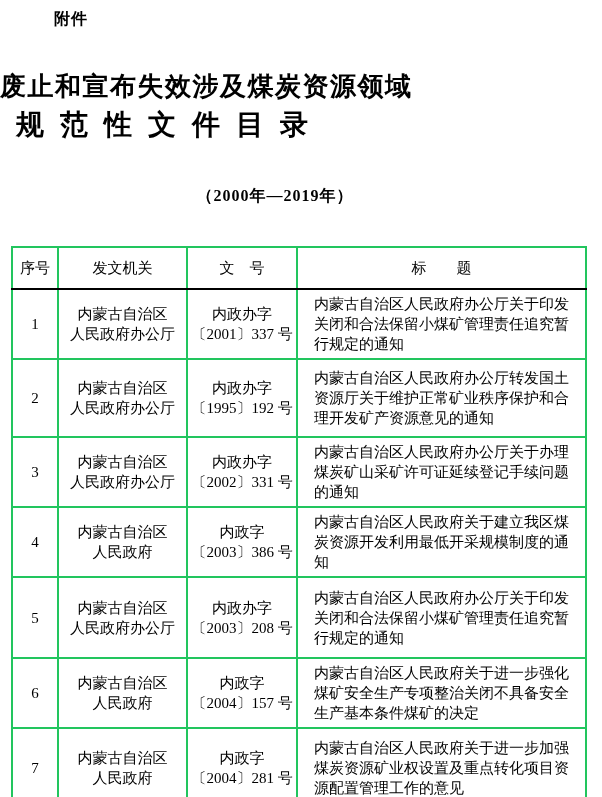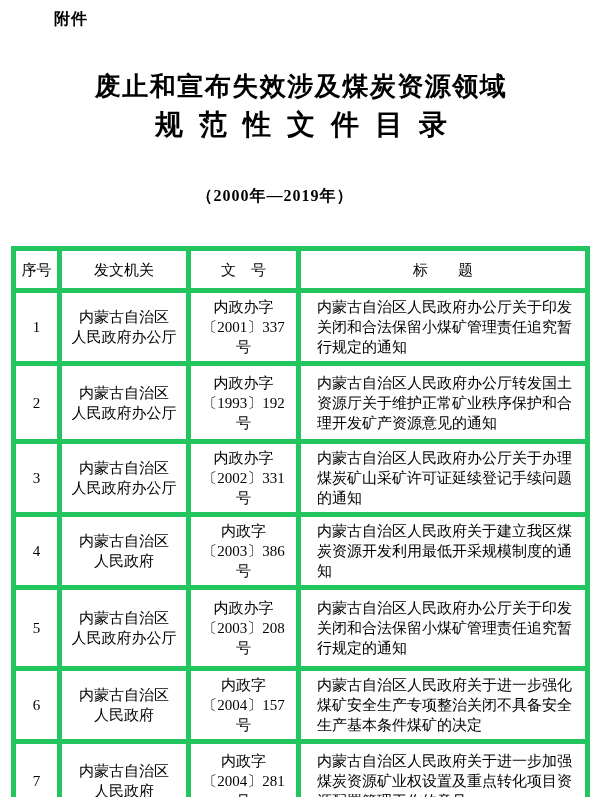--- a/index.html
+++ b/index.html
@@ -13,21 +13,21 @@
   .page { position: relative; width: 602px; height: 797px; }
 
   .attachment {
     position: absolute; top: 9px; left: 34px;
     font-family: "Liberation Sans", "DejaVu Sans", sans-serif;
     font-weight: bold; font-size: 16px; letter-spacing: 1px; margin-left: 20px;
   }
 
   .title-block {
     position: absolute; top: 68px; left: 0; width: 602px;
-    text-align: center; font-weight: bold;
+    font-weight: bold;
   }
   .title-line1 {
     display: block; font-size: 26px; letter-spacing: 1.5px; line-height: 38px;
   }
   .title-line2 {
     display: block; font-size: 28px; letter-spacing: 16px; line-height: 38px;
     text-indent: 16px; 
   }
 
   .subtitle {
@@ -41,21 +41,21 @@
     border-collapse: collapse;
     table-layout: fixed;
     font-size: 15px;
   }
   .doc-table col.c1 { width: 46px; }
   .doc-table col.c2 { width: 129px; }
   .doc-table col.c3 { width: 110px; }
   .doc-table col.c4 { width: 289px; }
 
   .doc-table th, .doc-table td {
-    border: 5px solid #22c55e;
+    border: 2px solid #22c55e;
     vertical-align: middle;
     text-align: center;
     line-height: 20px;
     padding: 2px;
   }
   .doc-table { border-top: 2px solid #000; border-bottom: 2px solid #000; }
   .doc-table thead th { border-bottom: 2px solid #000; font-weight: normal; height: 42px; }
   .doc-table td.cell-title {
     text-align: left; padding: 4px 6px 4px 16px;
   }
@@ -112,21 +112,21 @@
   </tr>
 
   <tr>
     <td class="cell-no">2</td>
     <td class="cell-agency">
             <div>内蒙古自治区</div>
             <div>人民政府办公厅</div>
           </td>
     <td class="cell-docno">
             <div>内政办字</div>
-            <div>〔1993〕192 号</div>
+            <div>〔1995〕192 号</div>
           </td>
     <td class="cell-title">内蒙古自治区人民政府办公厅转发国土资源厅关于维护正常矿业秩序保护和合理开发矿产资源意见的通知</td>
   </tr>
 
   <tr>
     <td class="cell-no">3</td>
     <td class="cell-agency">
             <div>内蒙古自治区</div>
             <div>人民政府办公厅</div>
           </td>

